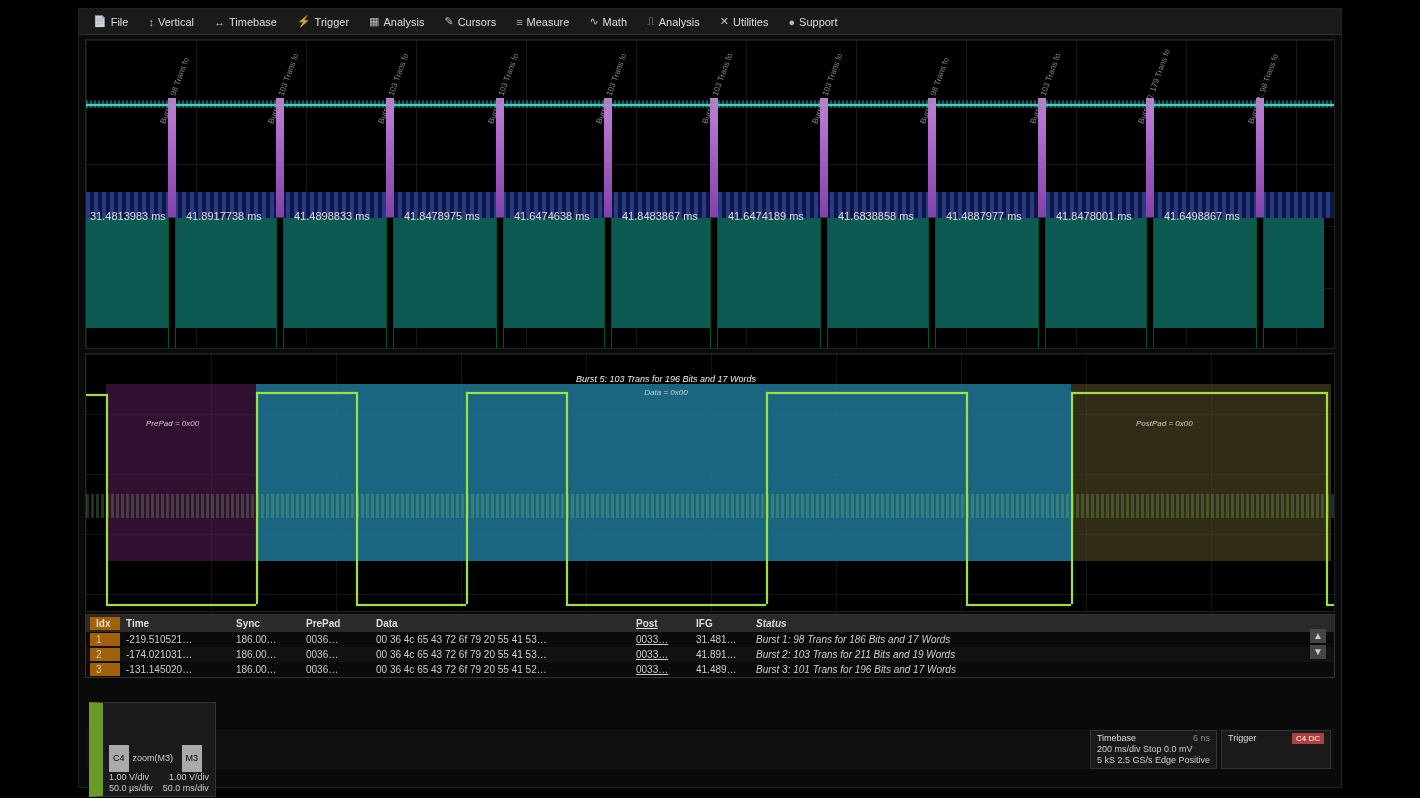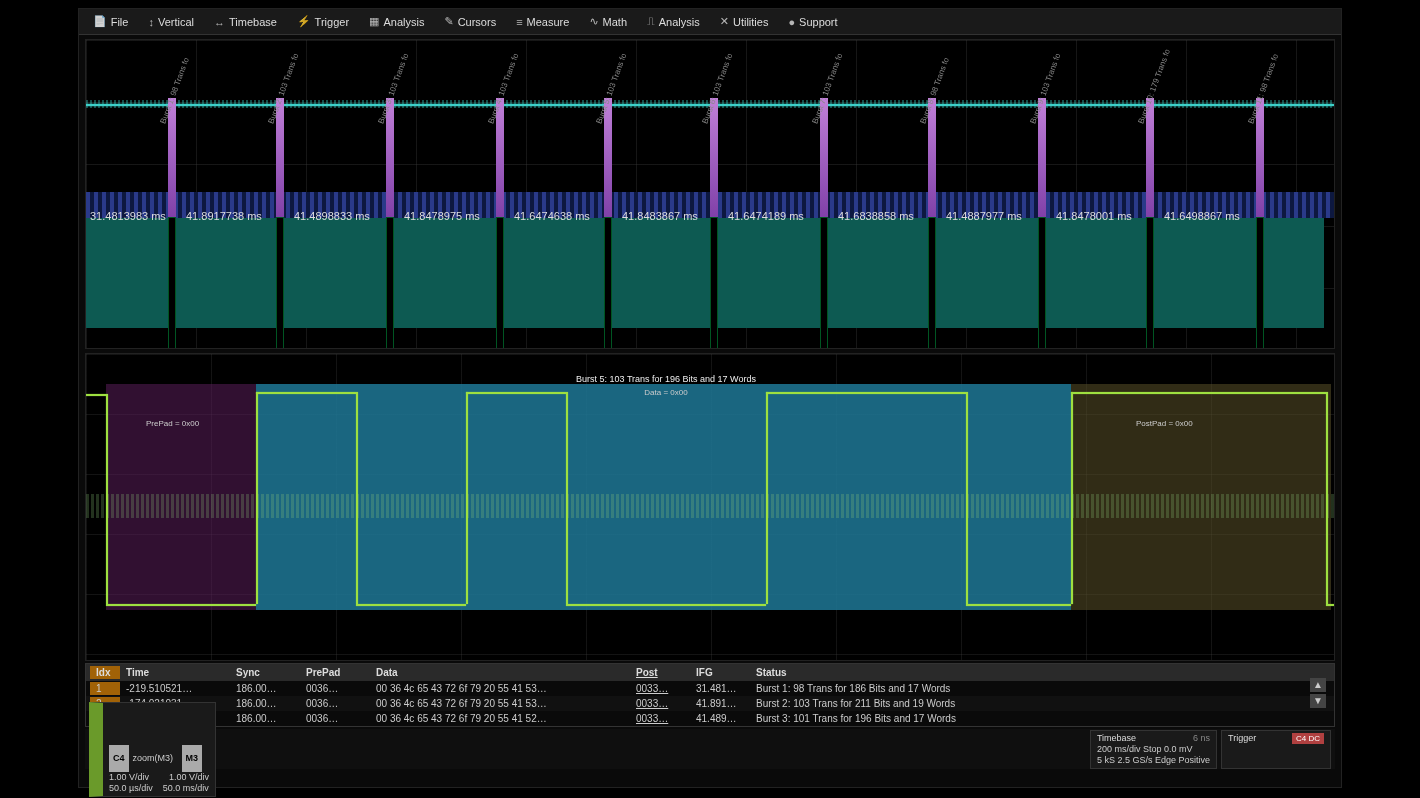--- a/index.html
+++ b/index.html
@@ -21,47 +21,47 @@
 .burst-band { position: absolute; top: 152px; left: 0; right: 0; height: 26px; background: repeating-linear-gradient(90deg, #2a3a8a 0 4px, #0d1840 4px 8px); }
 .fill-band { position: absolute; top: 178px; left: 0; right: 10px; height: 110px; background: #0d5a52; }
 .burst { position: absolute; top: 58px; width: 2px; height: 230px; }
 .burst .spike { position:absolute; top:0; width:8px; left:-3px; height:120px; background: linear-gradient(#c080d8,#8040a8); }
 .burst .tail  { position:absolute; top:120px; width:6px; left:-2px; height:170px; background:#000; box-shadow: 0 0 0 1px #052; }
 .burst-label { position:absolute; top:18px; left:-4px; transform: rotate(-70deg); transform-origin: left bottom; font-size:8px; color:#888; white-space:nowrap; }
 .time-label { position:absolute; top:170px; font-size:11px; color:#ddd; white-space:nowrap; }
 .crosshair { position:absolute; left:50%; top:305px; color:#fff; font-size:10px; }
 
 
-.panel-mid { position: relative; height: 308px; background: #000; margin: 2px 6px; border: 1px solid #222; overflow:hidden; }
+.panel-mid { position: relative; height: 259px; background: #000; margin: 2px 6px; border: 1px solid #222; overflow:hidden;font-style:italic; }
 .panel-mid .grid-bg { background-image:
   repeating-linear-gradient(to right, rgba(64,64,64,.3) 0 1px, transparent 1px 125px),
   repeating-linear-gradient(to bottom, rgba(64,64,64,.3) 0 1px, transparent 1px 60px); }
 .prepad { position:absolute; top:30px; bottom:50px; background:rgba(90,30,90,.55); }
 .postpad { position:absolute; top:30px; bottom:50px; background:rgba(90,80,40,.55); }
 .databox { position:absolute; top:30px; bottom:50px; background:rgba(30,120,150,.85); }
 .wave-green { position:absolute; height:2px; background:#9ee040; box-shadow:0 0 1px #9ee040;}
 .ann { position:absolute; font-size:9px; color:#eee; text-align:center; }
 .ann-sm { font-size:8px; color:#ccc; }
 .center-line { position:absolute; top:140px; left:0; right:0; height:24px; background: repeating-linear-gradient(90deg,rgba(140,200,120,.25) 0 3px, transparent 3px 5px); }
 
 
 .datatable { margin: 0 6px; background:#111; border:1px solid #333; font-size:10px; }
 .dt-head { display:flex; background:#2a2a2a; padding:2px 4px; font-weight:bold; color:#ddd; }
 .dt-row { display:flex; padding:1px 4px; }
 .dt-row:nth-child(even){ background:#0a0a0a;}
 .dt-cell { padding:1px 6px; white-space:nowrap; overflow:hidden; }
-.c-idx{width:30px;background:#a16207;} .c-time{width:110px;} .c-sync{width:70px;} .c-pre{width:70px;} .c-data{width:260px;} .c-post{width:60px;text-decoration:underline;} .c-ifg{width:60px;} .c-status{flex:1;}
+.c-idx{width:30px;background:#a16207;} .c-time{width:110px;} .c-sync{width:70px;} .c-pre{width:70px;} .c-data{width:260px;} .c-post{width:60px;text-decoration:underline;} .c-ifg{width:60px;} .c-status{flex:1;font-style:italic;}
 .dt-scroll { position:absolute; right:8px; display:flex; flex-direction:column; gap:2px;}
 .dt-scroll span{ background:#444; width:16px; height:14px; text-align:center; line-height:14px; cursor:pointer;}
 
 
 .footer { position:absolute; bottom:18px; left:6px; right:6px; height:40px; background:#0f0f0f; display:flex; align-items:center; gap:6px; padding:2px 4px;}
 .ch-box { background:#1a1a1a; border:1px solid #333; padding:2px 6px; font-size:9px; line-height:11px;}
 .ch-c4 { border-left: 14px solid #6a9a2a; }
-.ch-tag { display:inline-block; background:#aaa; color:#000; font-weight:bold; padding:8px 4px; margin-right:4px;margin-top:40px;}
+.ch-tag { display:inline-block; background:#aaa; color:#000; font-weight:normal; padding:8px 4px; margin-right:4px;margin-top:40px;}
 .right-panels { margin-left:auto; display:flex; gap:4px;}
 .rp { background:#1a1a1a; border:1px solid #333; padding:2px 6px; font-size:9px; line-height:11px; min-width:110px;}
 .rp-title{ display:flex; justify-content:space-between; color:#888;}
 .rp-title b{ color:#ddd; font-weight:normal;}
 .trigger-flag{ background:#b04040; color:#fff; padding:0 4px; font-size:8px;}
 
 
 .statusbar { position:absolute; bottom:0; left:0; right:0; height:16px; background:#222; display:flex; align-items:center; padding:0 6px; font-size:9px; color:#aaa;}
 .brand { letter-spacing:1px; }
 .brand b{ color:#ddd; }

